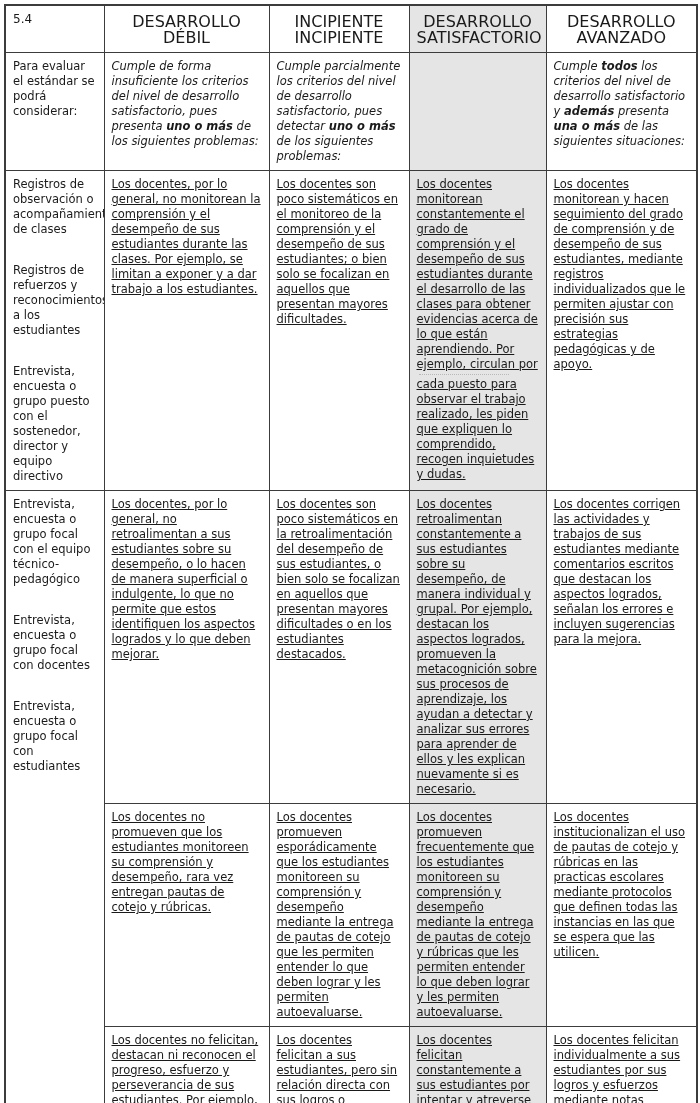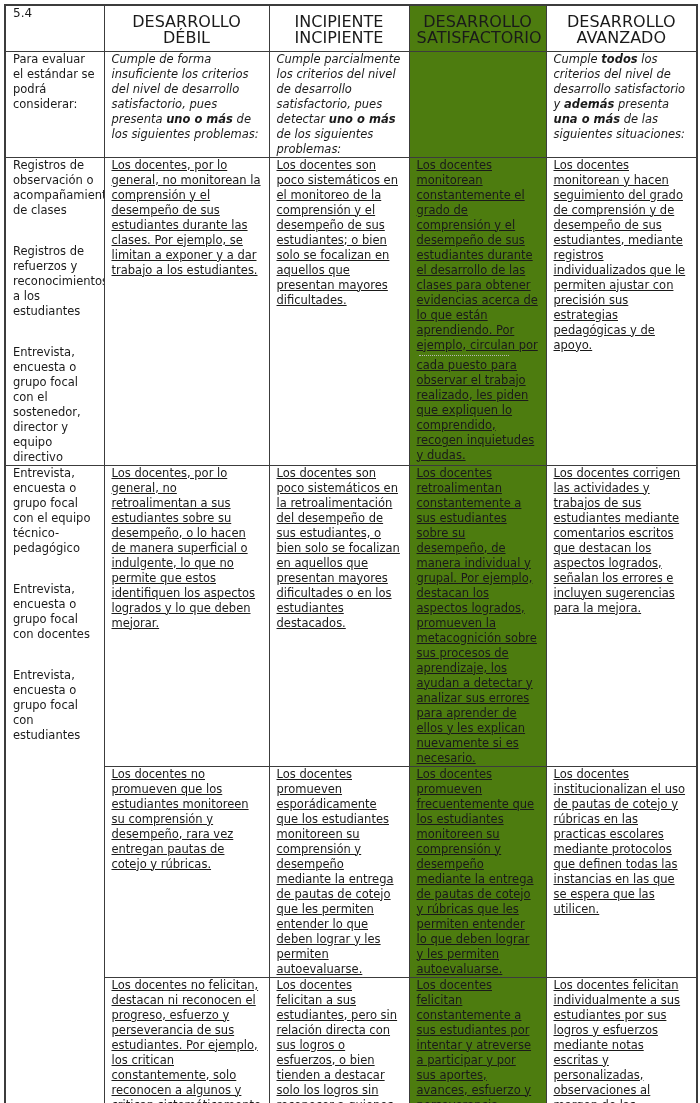--- a/index.html
+++ b/index.html
@@ -13,29 +13,29 @@
   table.rubric {
     border-collapse: collapse;
     table-layout: fixed;
     width: 692px;
     border: 2px solid #3c3c3c;
   }
   td, th {
     border: 1px solid #3c3c3c;
     vertical-align: top;
     text-align: left;
-    padding: 0 7px;
+    padding: 6px 7px;
     font-size: 11.5px;
     line-height: 15px;
     font-weight: normal;
     overflow: hidden;
   }
   th.hdr { text-align: center; padding-top: 8px; font-size: 16px; line-height: 16px; }
   th.code-cell { text-align: left; font-size: 12px; }
-  .shaded { background: #4d7c0f; margin-top: 17px; }
+  .shaded { background: #e5e5e5; margin-top: 17px; }
   tr.intro-row td { font-style: italic; }
   tr.intro-row td.plain { font-style: normal; }
   b { font-weight: bold; }
   .ev-item { margin: 0 0 26px 0; }
   .ev-item:last-child { margin-bottom: 0; }
   .para { margin: 0; text-decoration: underline; }
   .para + .para { margin-top: 5px; }
   .seam { position: relative; }
   .seam::before {
     content: "";
@@ -71,21 +71,21 @@
       <td><span>Cumple de forma insuficiente los criterios del nivel de desarrollo satisfactorio, pues presenta </span><b>uno o más</b><span> de los siguientes problemas:</span></td>
       <td><span>Cumple parcialmente los criterios del nivel de desarrollo satisfactorio, pues detectar </span><b>uno o más</b><span> de los siguientes problemas:</span></td>
       <td class="shaded plain"></td>
       <td><span>Cumple </span><b>todos</b><span> los criterios del nivel de desarrollo satisfactorio y </span><b>además</b><span> presenta </span><b>una o más</b><span> de las siguientes situaciones:</span></td>
     </tr>
 
     <tr style="height:267px">
       <td class="ev">
         <div class="ev-item">Registros de observación o acompañamiento de clases</div>
         <div class="ev-item">Registros de refuerzos y reconocimientos a los estudiantes</div>
-        <div class="ev-item">Entrevista, encuesta o grupo focal con el sostenedor, director y equipo directivo</div>
+        <div class="ev-item">Entrevista, encuesta o grupo puesto con el sostenedor, director y equipo directivo</div>
       </td>
       <td>
             <p class="para">Los docentes, por lo general, no monitorean la comprensión y el desempeño de sus estudiantes durante las clases. Por ejemplo, se limitan a exponer y a dar trabajo a los estudiantes.</p>
           </td>
       <td>
             <p class="para">Los docentes son poco sistemáticos en el monitoreo de la comprensión y el desempeño de sus estudiantes; o bien solo se focalizan en aquellos que presentan mayores dificultades.</p>
           </td>
       <td class="shaded">
         <p class="para">Los docentes monitorean constantemente el grado de comprensión y el desempeño de sus estudiantes durante el desarrollo de las clases para obtener evidencias acerca de lo que están aprendiendo. Por ejemplo, circulan por</p>
         <p class="para seam">cada puesto para observar el trabajo realizado, les piden que expliquen lo comprendido, recogen inquietudes y dudas.</p>

